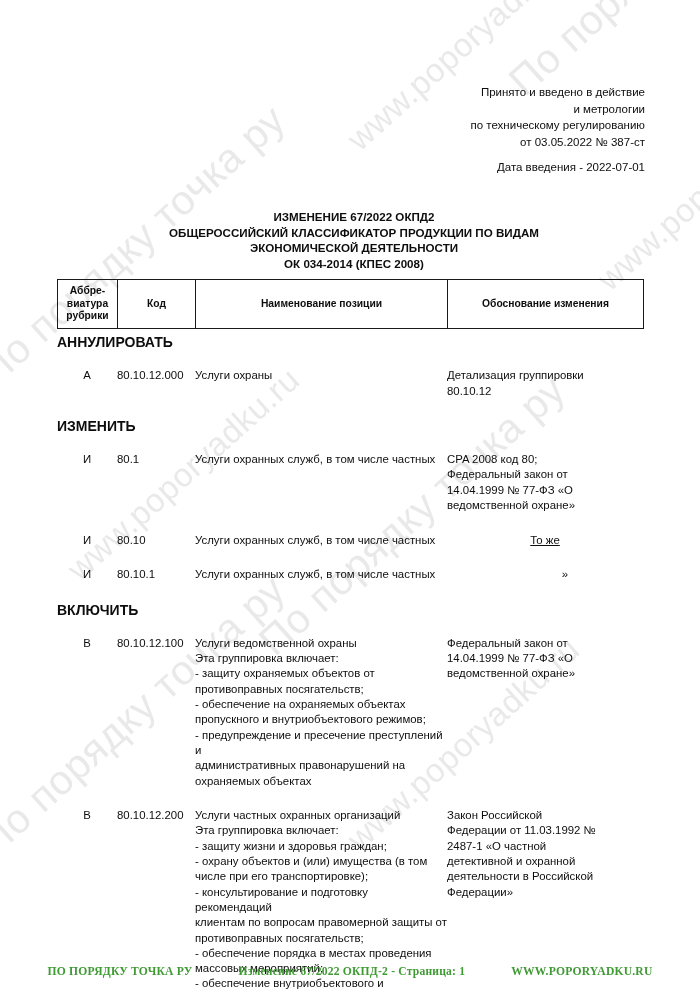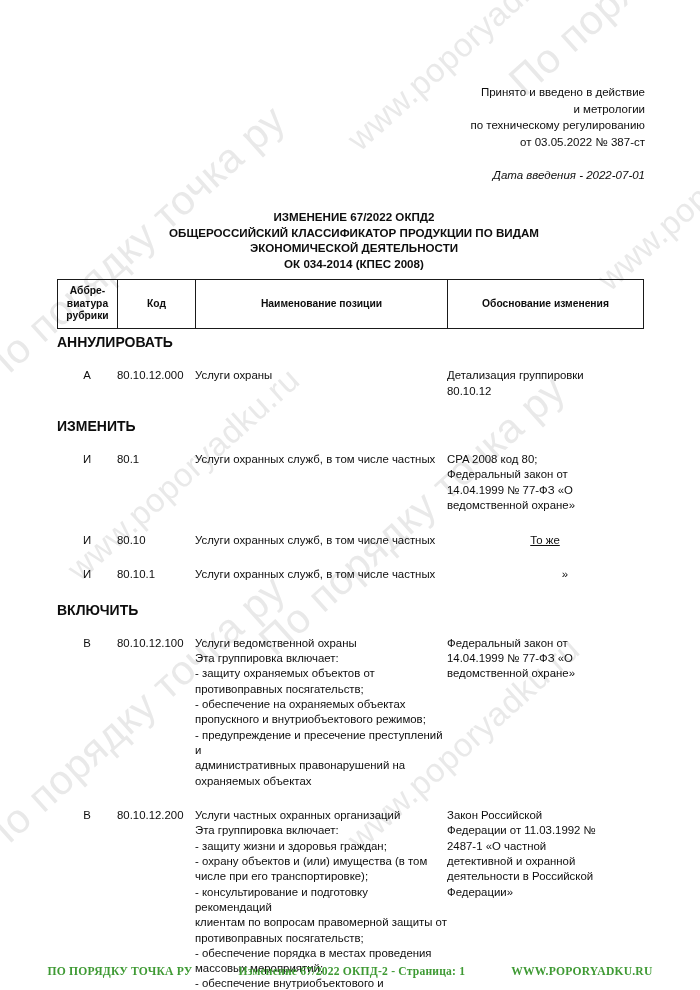--- a/index.html
+++ b/index.html
@@ -44,22 +44,21 @@
   .doc-intro {
     position: absolute;
     right: 55px;
     top: 84px;
     text-align: right;
     font-size: 11.5px;
     line-height: 16.6px;
     z-index: 2;
   }
   .doc-intro .date-line {
-    margin-top: 17px;
-    font-style: italic;
+    margin-top: 9px;
   }
 
   
   .doc-title {
     position: absolute;
     left: 8px;
     right: 0;
     top: 209px;
     text-align: center;
     font-size: 11.6px;

